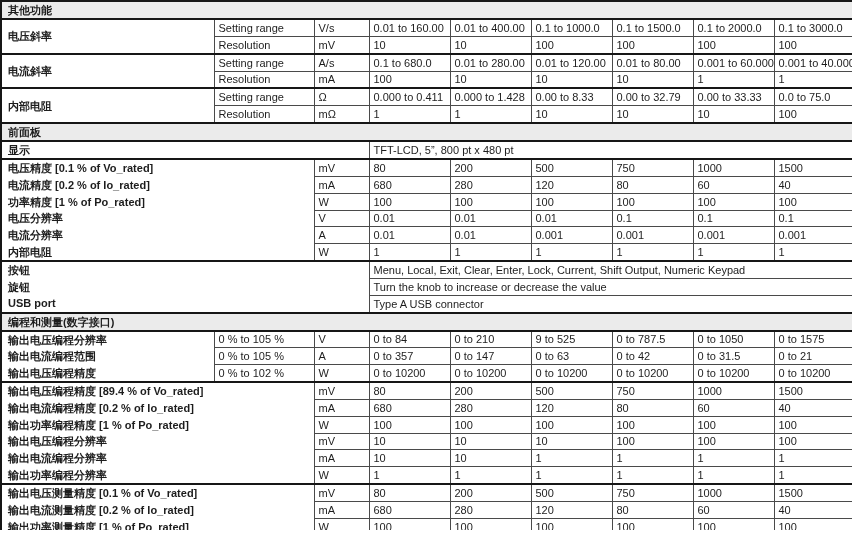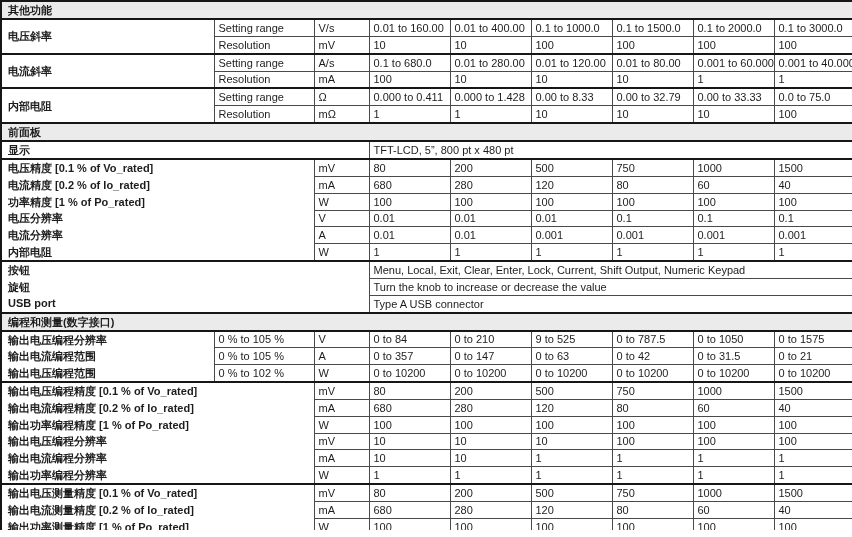--- a/index.html
+++ b/index.html
@@ -204,32 +204,32 @@
           <td class="mid">0 % to 105 %</td>
           <td class="unit">A</td>
           <td class="val">0 to 357</td>
           <td class="val">0 to 147</td>
           <td class="val">0 to 63</td>
           <td class="val">0 to 42</td>
           <td class="val">0 to 31.5</td>
           <td class="val">0 to 21</td>
         </tr>
         <tr>
-          <td class="label">输出电压编程范围</td>
+          <td class="label">输出电压编程精度</td>
           <td class="mid">0 % to 102 %</td>
           <td class="unit">W</td>
           <td class="val">0 to 10200</td>
           <td class="val">0 to 10200</td>
           <td class="val">0 to 10200</td>
           <td class="val">0 to 10200</td>
           <td class="val">0 to 10200</td>
           <td class="val">0 to 10200</td>
         </tr>
         <tr class="gs">
-          <td class="label" colspan="2">输出电压编程精度 [0.1 % of Vo_rated]</td>
+          <td class="label" colspan="2">输出电压编程精度 [89.4 % of Vo_rated]</td>
           <td class="unit">mV</td>
           <td class="val">80</td>
           <td class="val">200</td>
           <td class="val">500</td>
           <td class="val">750</td>
           <td class="val">1000</td>
           <td class="val">1500</td>
         </tr>
         <tr>
           <td class="label" colspan="2">输出电流编程精度 [0.2 % of Io_rated]</td>

